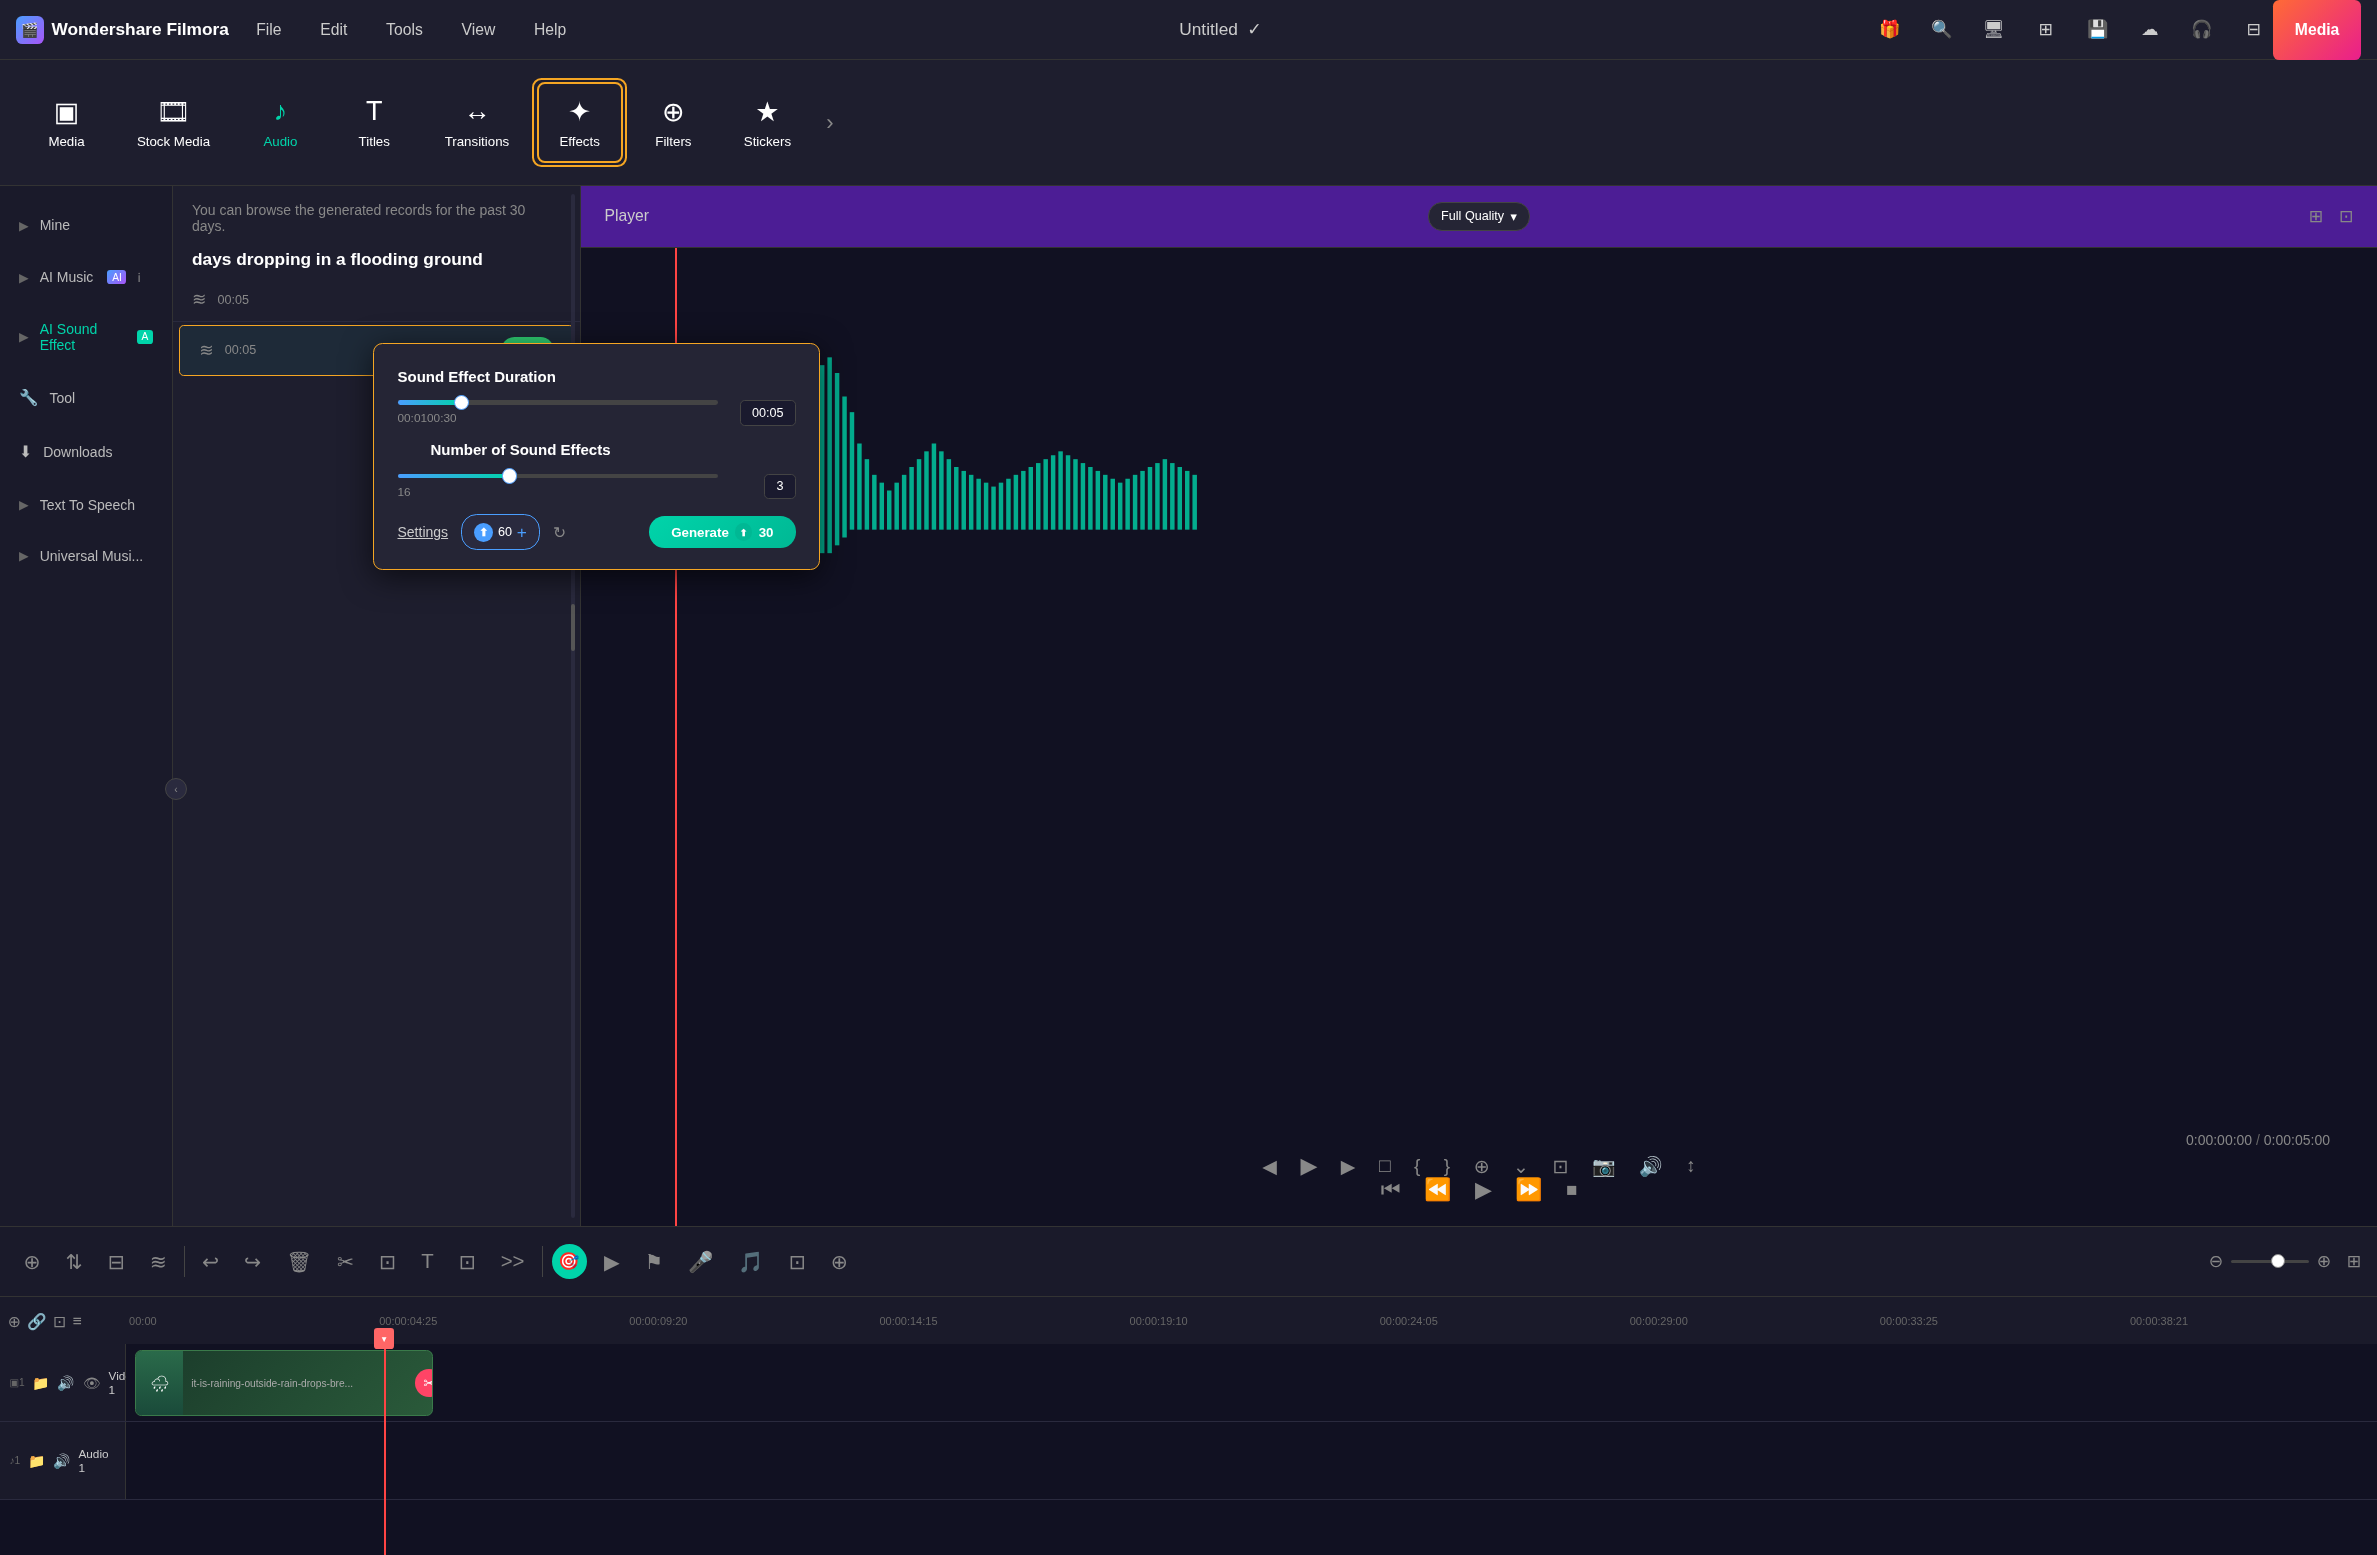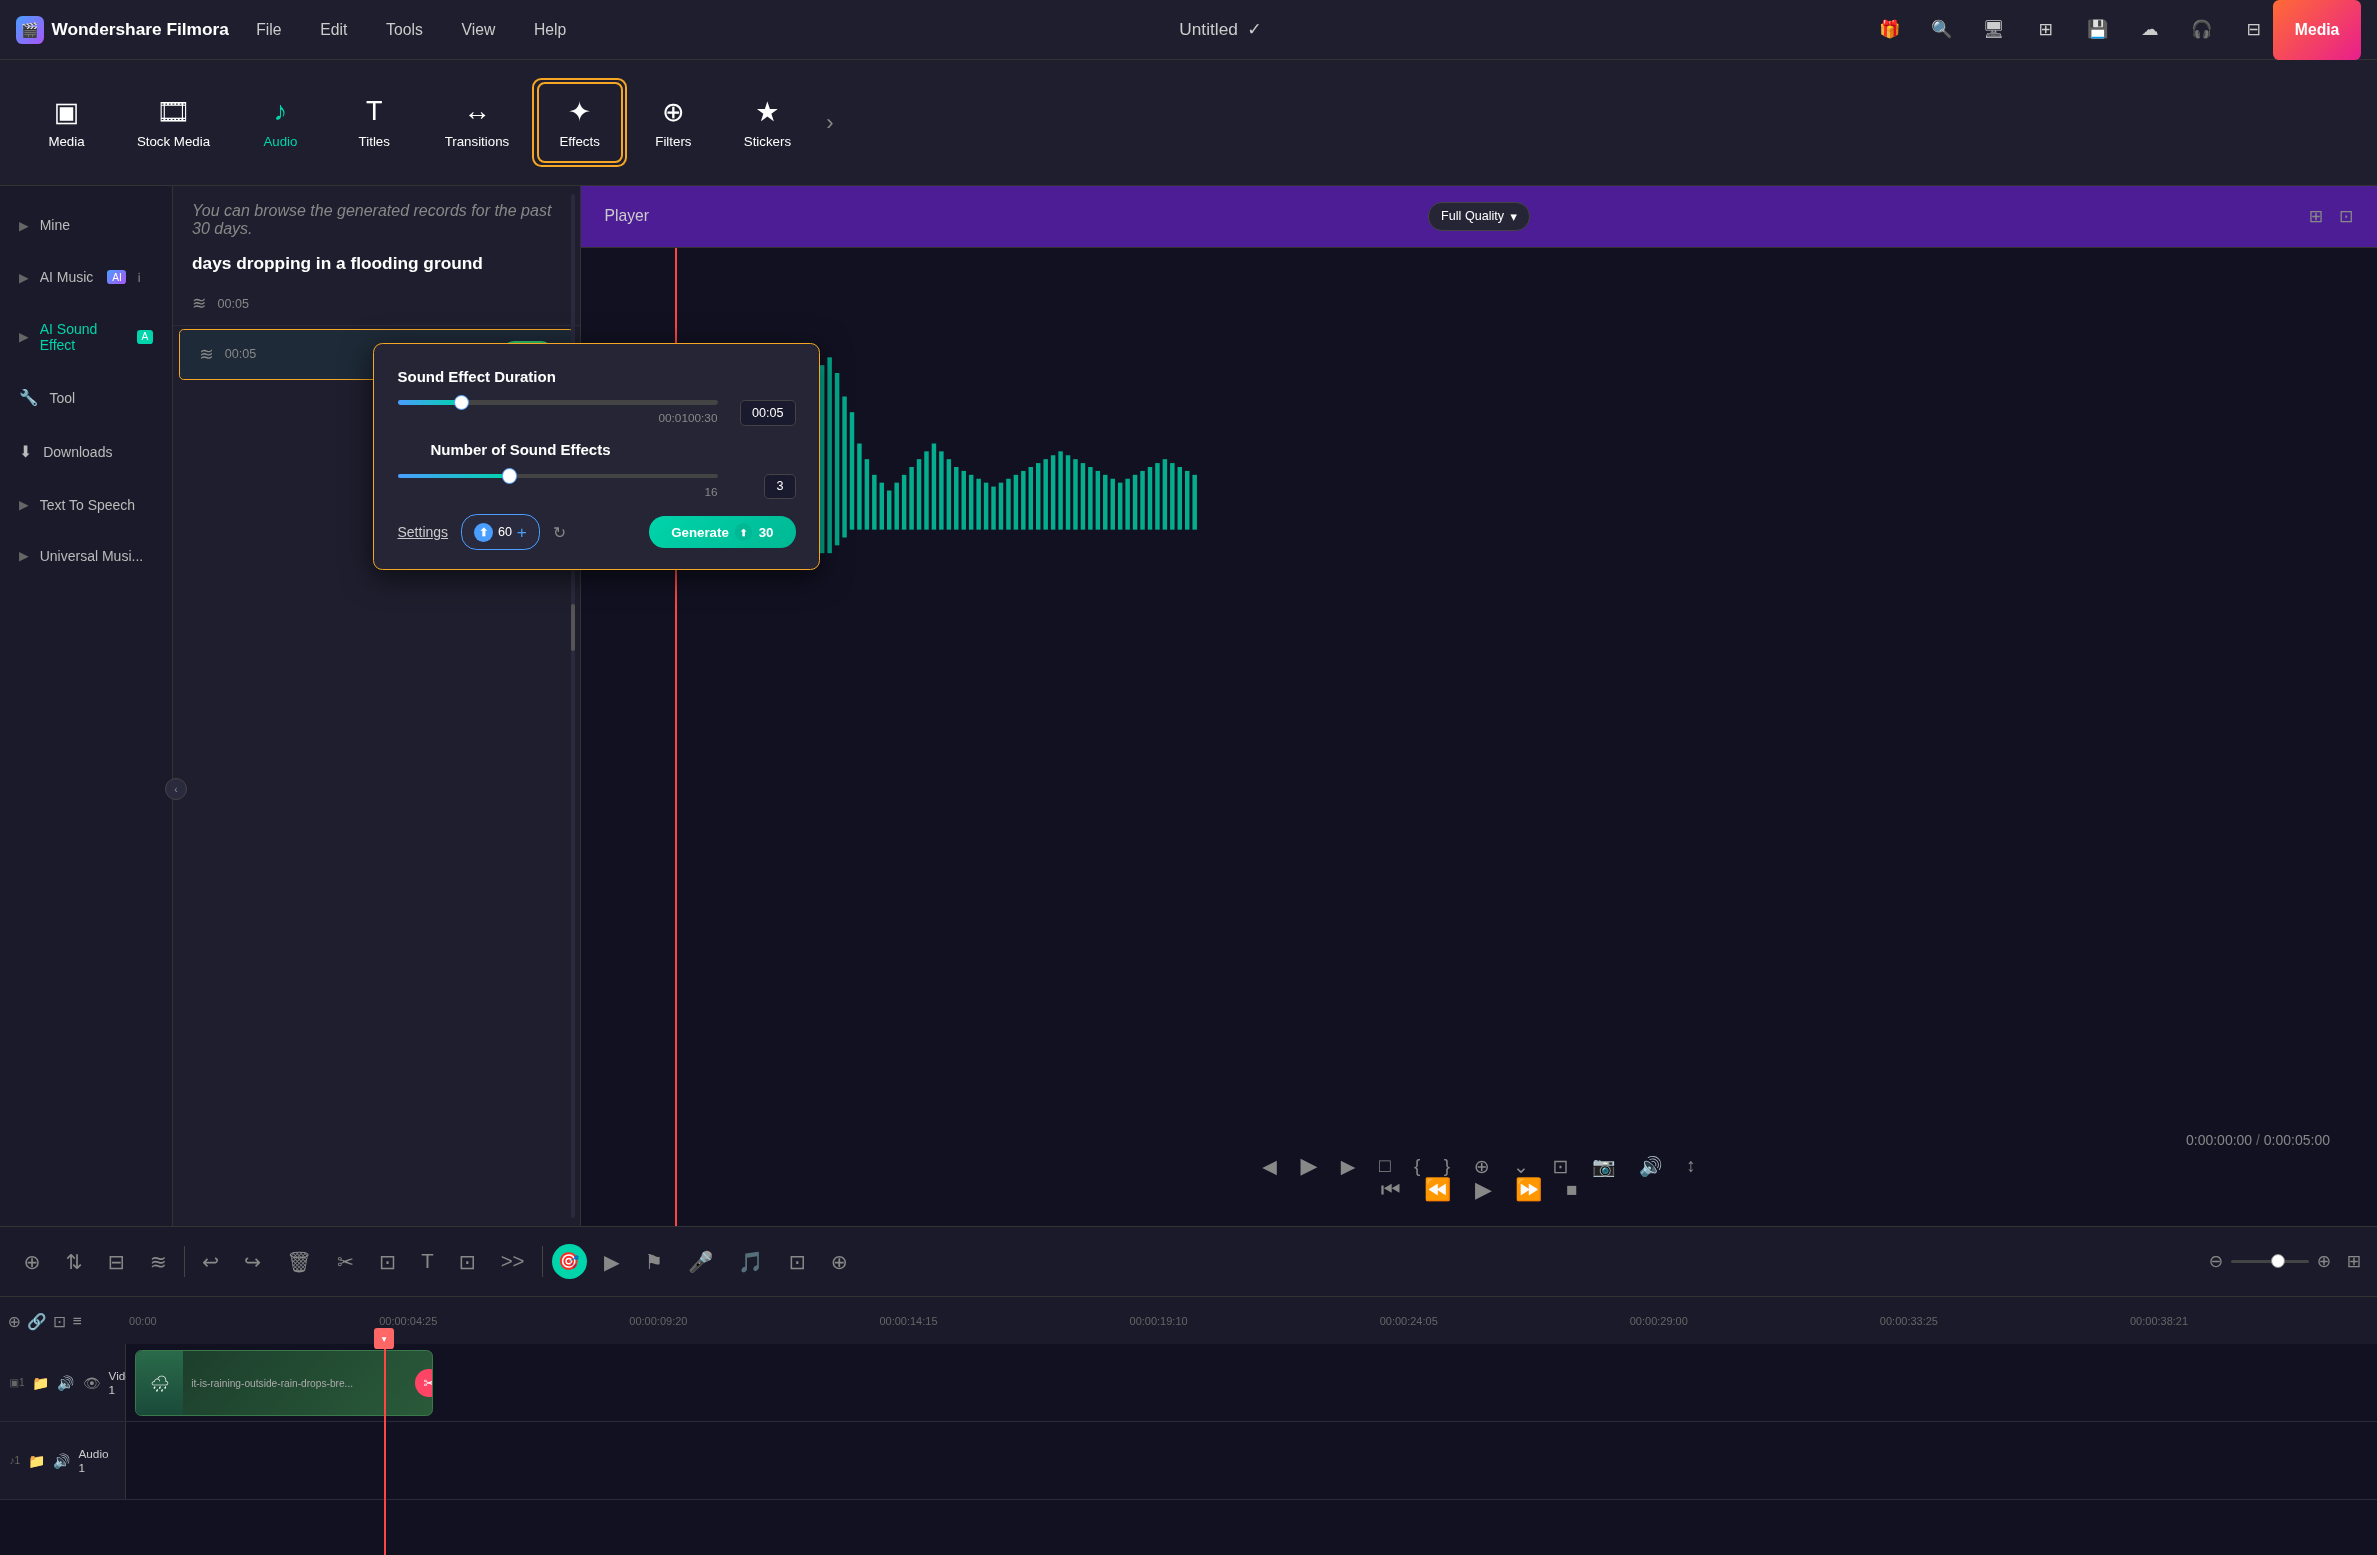--- a/index.html
+++ b/index.html
@@ -176,23 +176,22 @@
     .content-panel {
       width: 408px;
       background: #1e1e2e;
       border-right: 0.8px solid #333;
       position: relative;
       display: flex;
       flex-direction: column;
     }
     .content-info-text {
       padding: 15.7px 19px 7.8px;
-      font-size: 16px;
+      font-size: 14px;
       color: #888;
-      font-style: italic;
     }
     .sound-title {
       padding: 7.8px 19px;
       font-size: 17.3px;
       font-weight: 600;
       color: #fff;
     }
     .sound-item {
       display: flex;
       align-items: center;
@@ -252,21 +251,21 @@
       top: -5.5px;
       width: 15.7px;
       height: 15.7px;
       background: #fff;
       border-radius: 50%;
       border: 1.6px solid #4a9eff;
       cursor: pointer;
     }
     .slider-labels {
       display: flex;
-      justify-content: flex-end;
+      justify-content: flex-start;
       font-size: 11.8px;
       color: #888;
     }
     .popup-footer {
       display: flex;
       align-items: center;
       gap: 12.6px;
       margin-top: 7.8px;
     }
     .settings-label {

